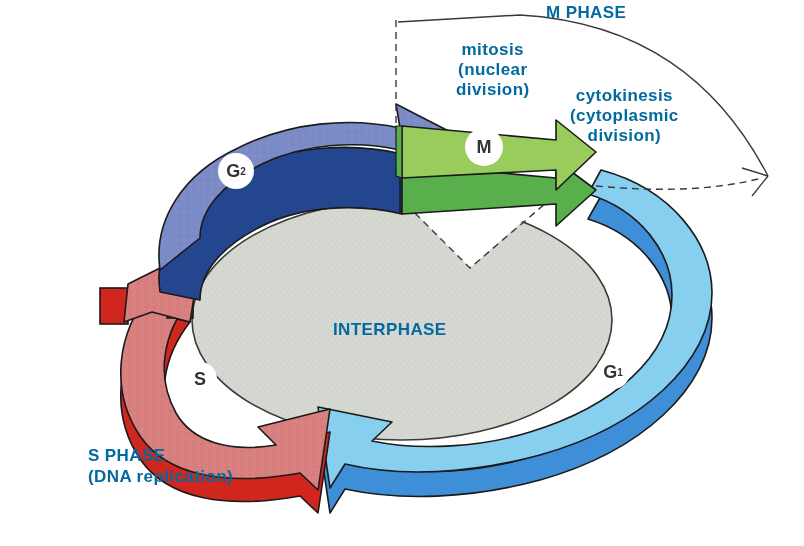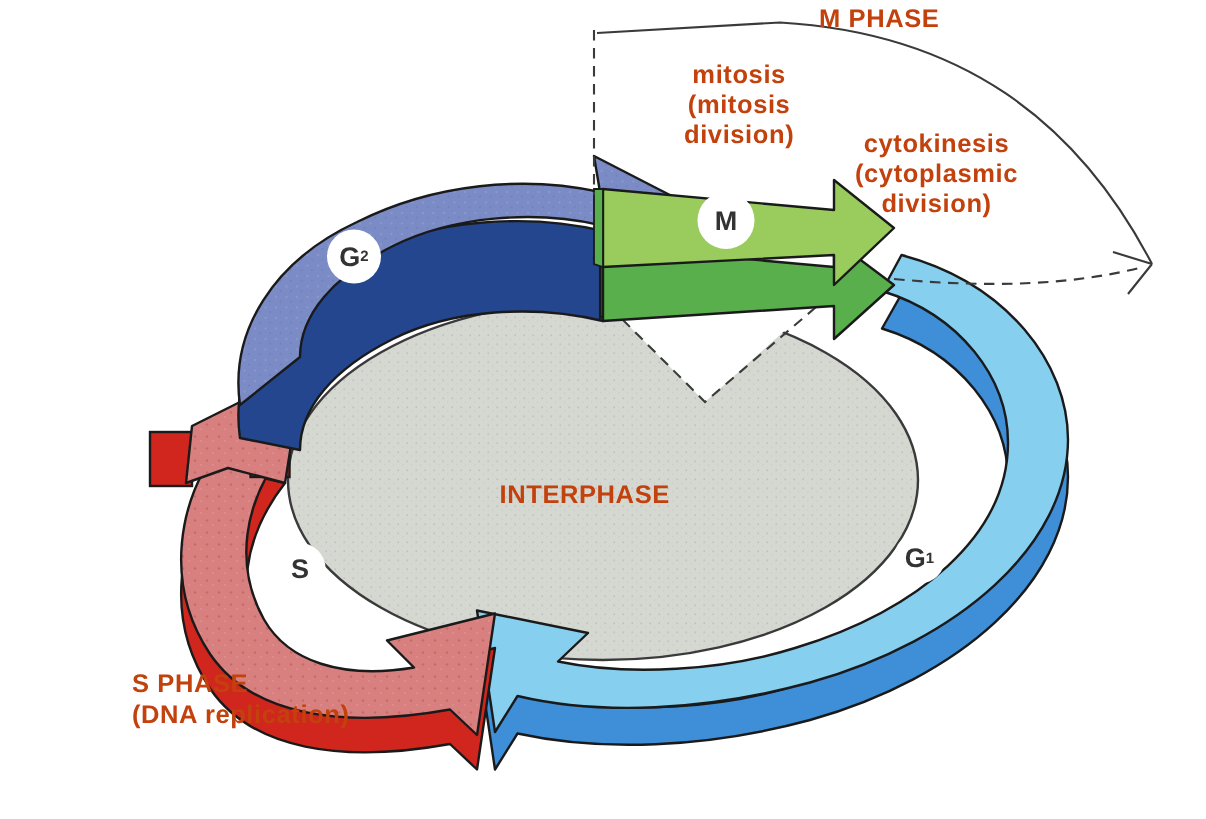--- a/index.html
+++ b/index.html
@@ -1,20 +1,20 @@
 <!DOCTYPE html>
 <html><head>
 <meta charset="utf-8">
 <style>
   html,body{margin:0;padding:0;background:#ffffff;}
   body{width:804px;height:546px;overflow:hidden;
        font-family:"Liberation Sans","DejaVu Sans",sans-serif;}
   #stage{position:relative;width:804px;height:546px;background:#fff;}
   svg#cycle{position:absolute;left:0;top:0;width:804px;height:546px;}
-  .lbl{position:absolute;color:#c2410c;font-weight:bold;letter-spacing:.4px;
+  .lbl{position:absolute;color:#0369a1;font-weight:bold;letter-spacing:.4px;
        white-space:pre;line-height:1.18;}
   .lbl-caps{font-size:17px;}
   .lbl-lower{font-size:17px;font-weight:bold;text-align:center;}
   .sub{font-size:10px;vertical-align:sub;}
   #lbl-mphase{left:546px;top:3px;}
   #lbl-g2phase{left:118px;top:113px;}
   #lbl-g1phase{left:625px;top:430px;}
   #lbl-sphase{left:88px;top:445px;line-height:1.25;}
   #lbl-interphase{left:333px;top:320px;}
   #lbl-mitosis{left:412px;top:40px;text-align:center;margin-left:44px;}
@@ -139,21 +139,21 @@
   </svg>
 
   <div class="lbl lbl-caps" id="lbl-mphase">M PHASE</div>
 
 
 
   <div class="lbl lbl-caps" id="lbl-interphase">INTERPHASE</div>
 
   <div class="lbl lbl-caps" id="lbl-sphase"><span>S PHASE</span><br><span>(DNA replication)</span></div>
 
-  <div class="lbl lbl-lower" id="lbl-mitosis"><span>mitosis</span><br><span>(mitosis</span><br><span>division)</span></div>
+  <div class="lbl lbl-lower" id="lbl-mitosis"><span>mitosis</span><br><span>(nuclear</span><br><span>division)</span></div>
 
   <div class="lbl lbl-lower" id="lbl-cyto"><span>cytokinesis</span><br><span>(cytoplasmic</span><br><span>division)</span></div>
 
   <div class="badge" id="badge-g2">
       <span>G</span>
       <span class="sub">2</span>
     </div>
 
   <div class="badge" id="badge-m">
       <span>M</span>

